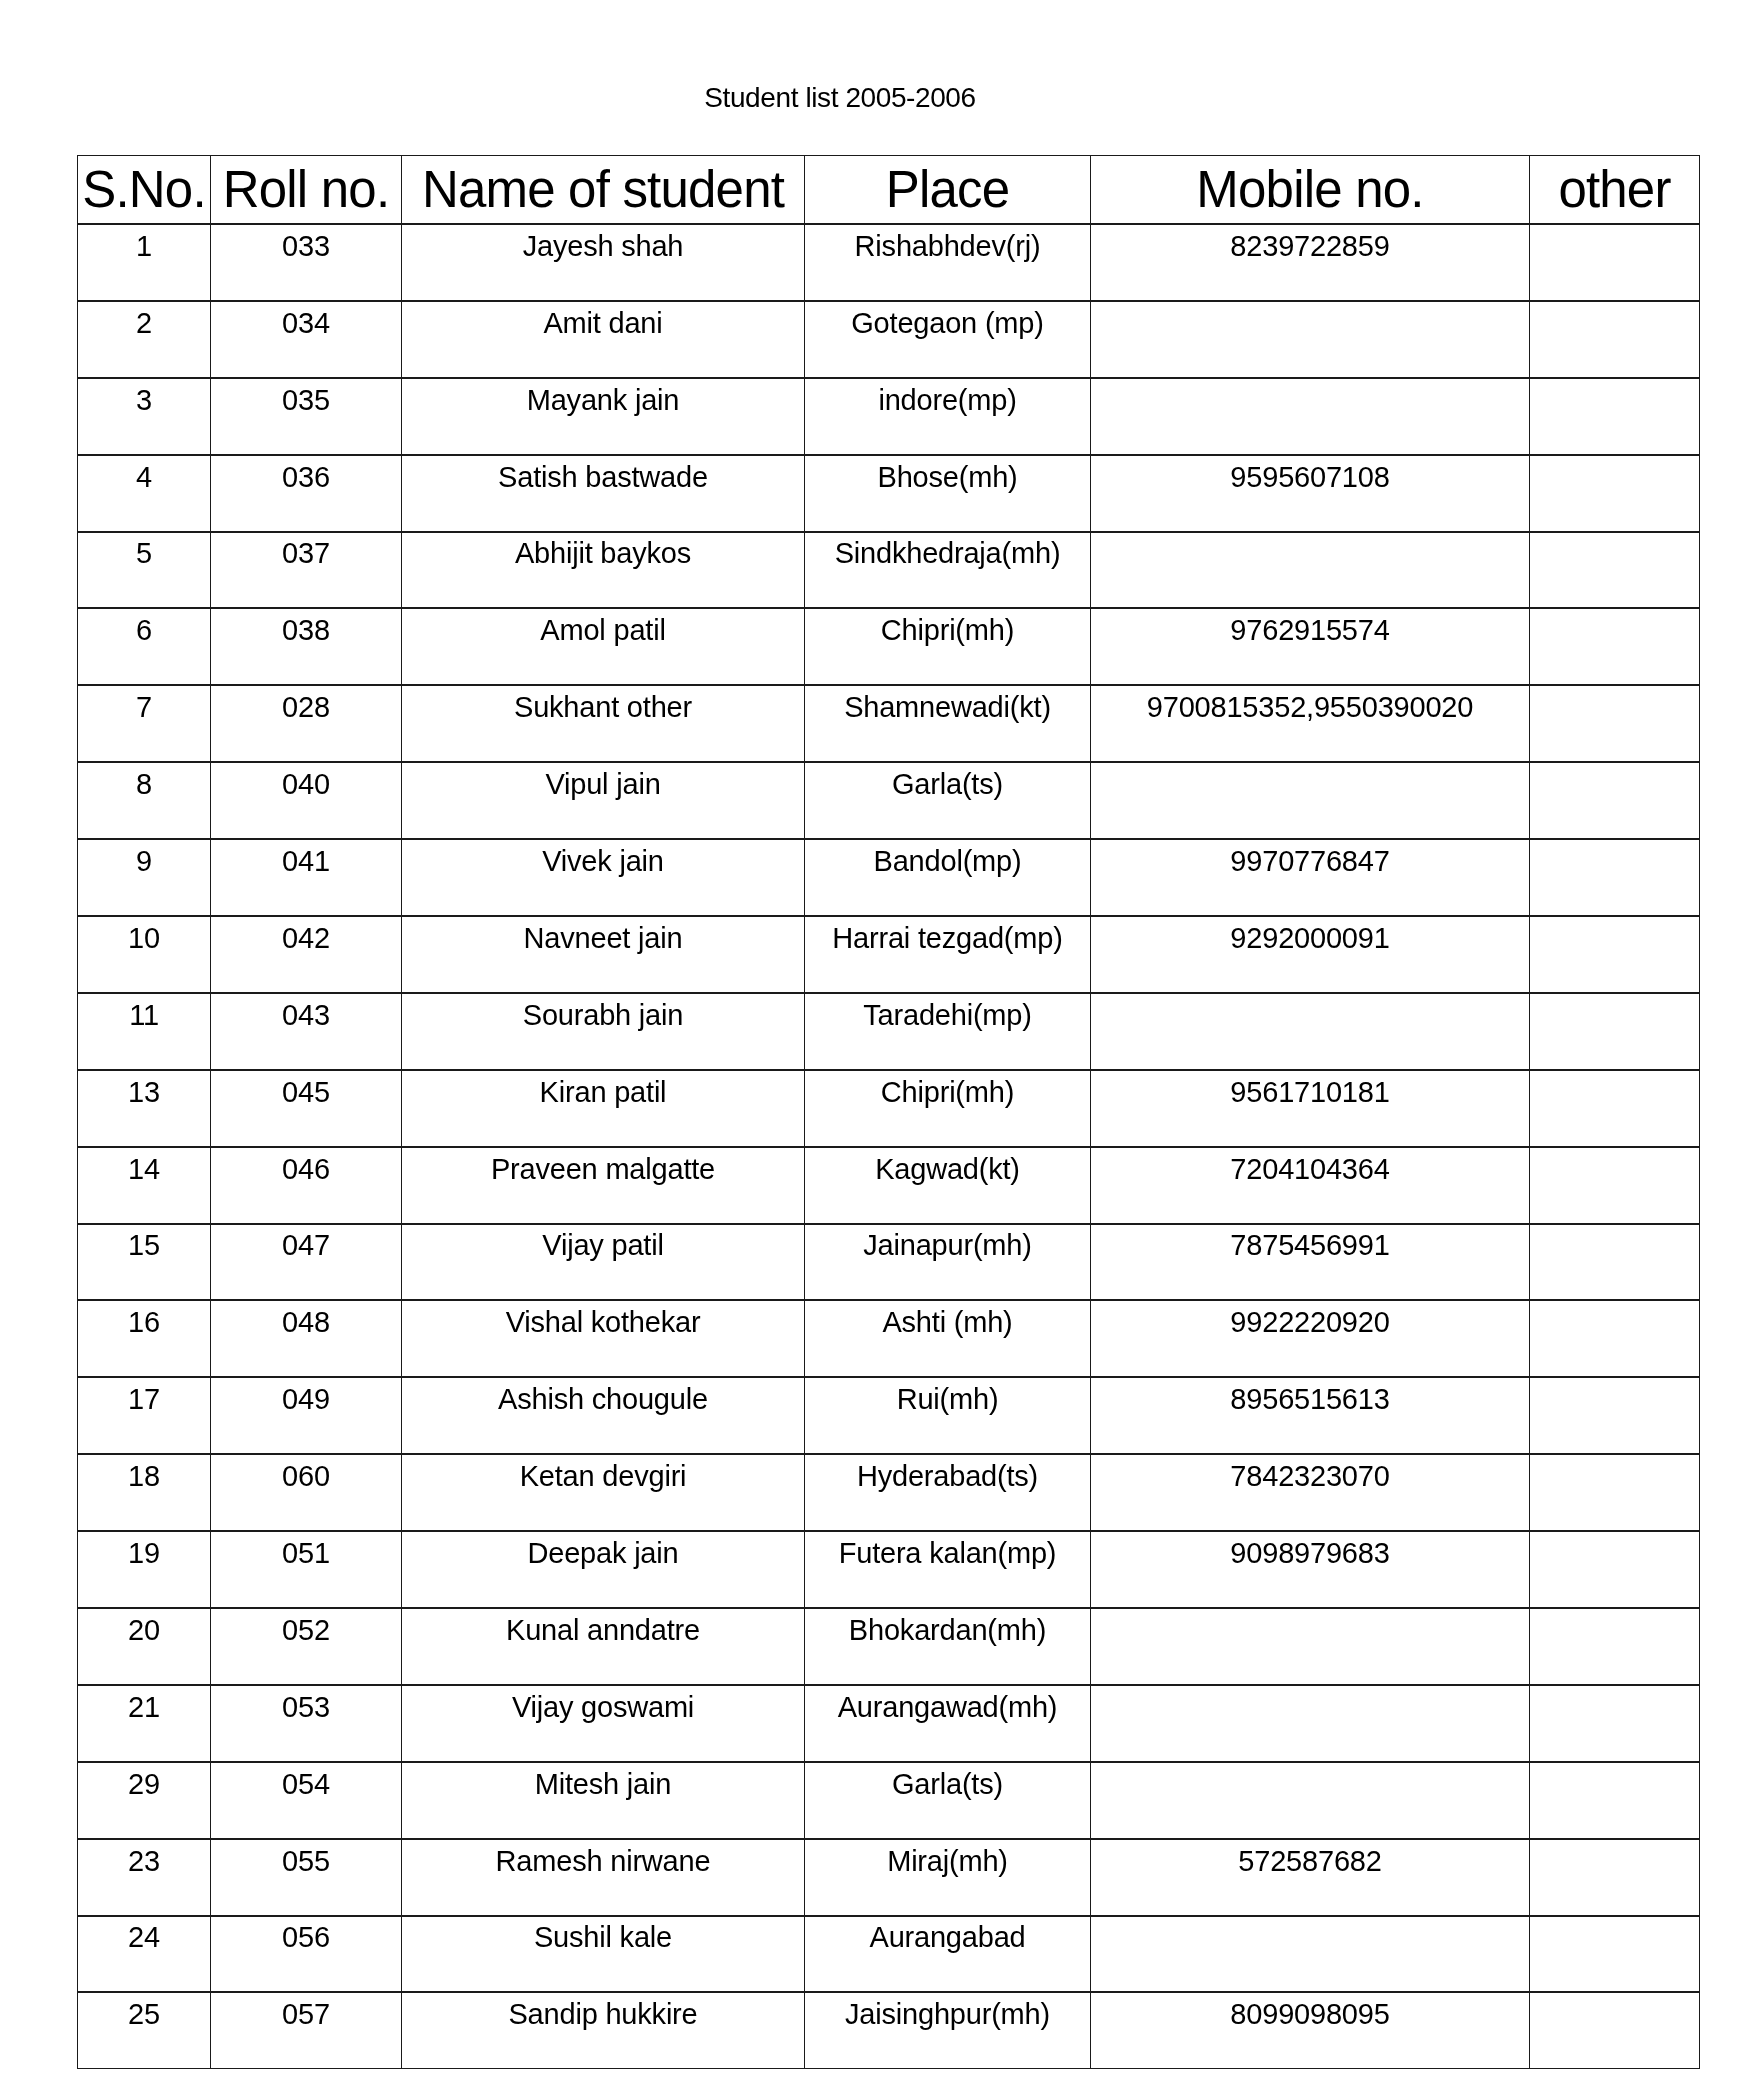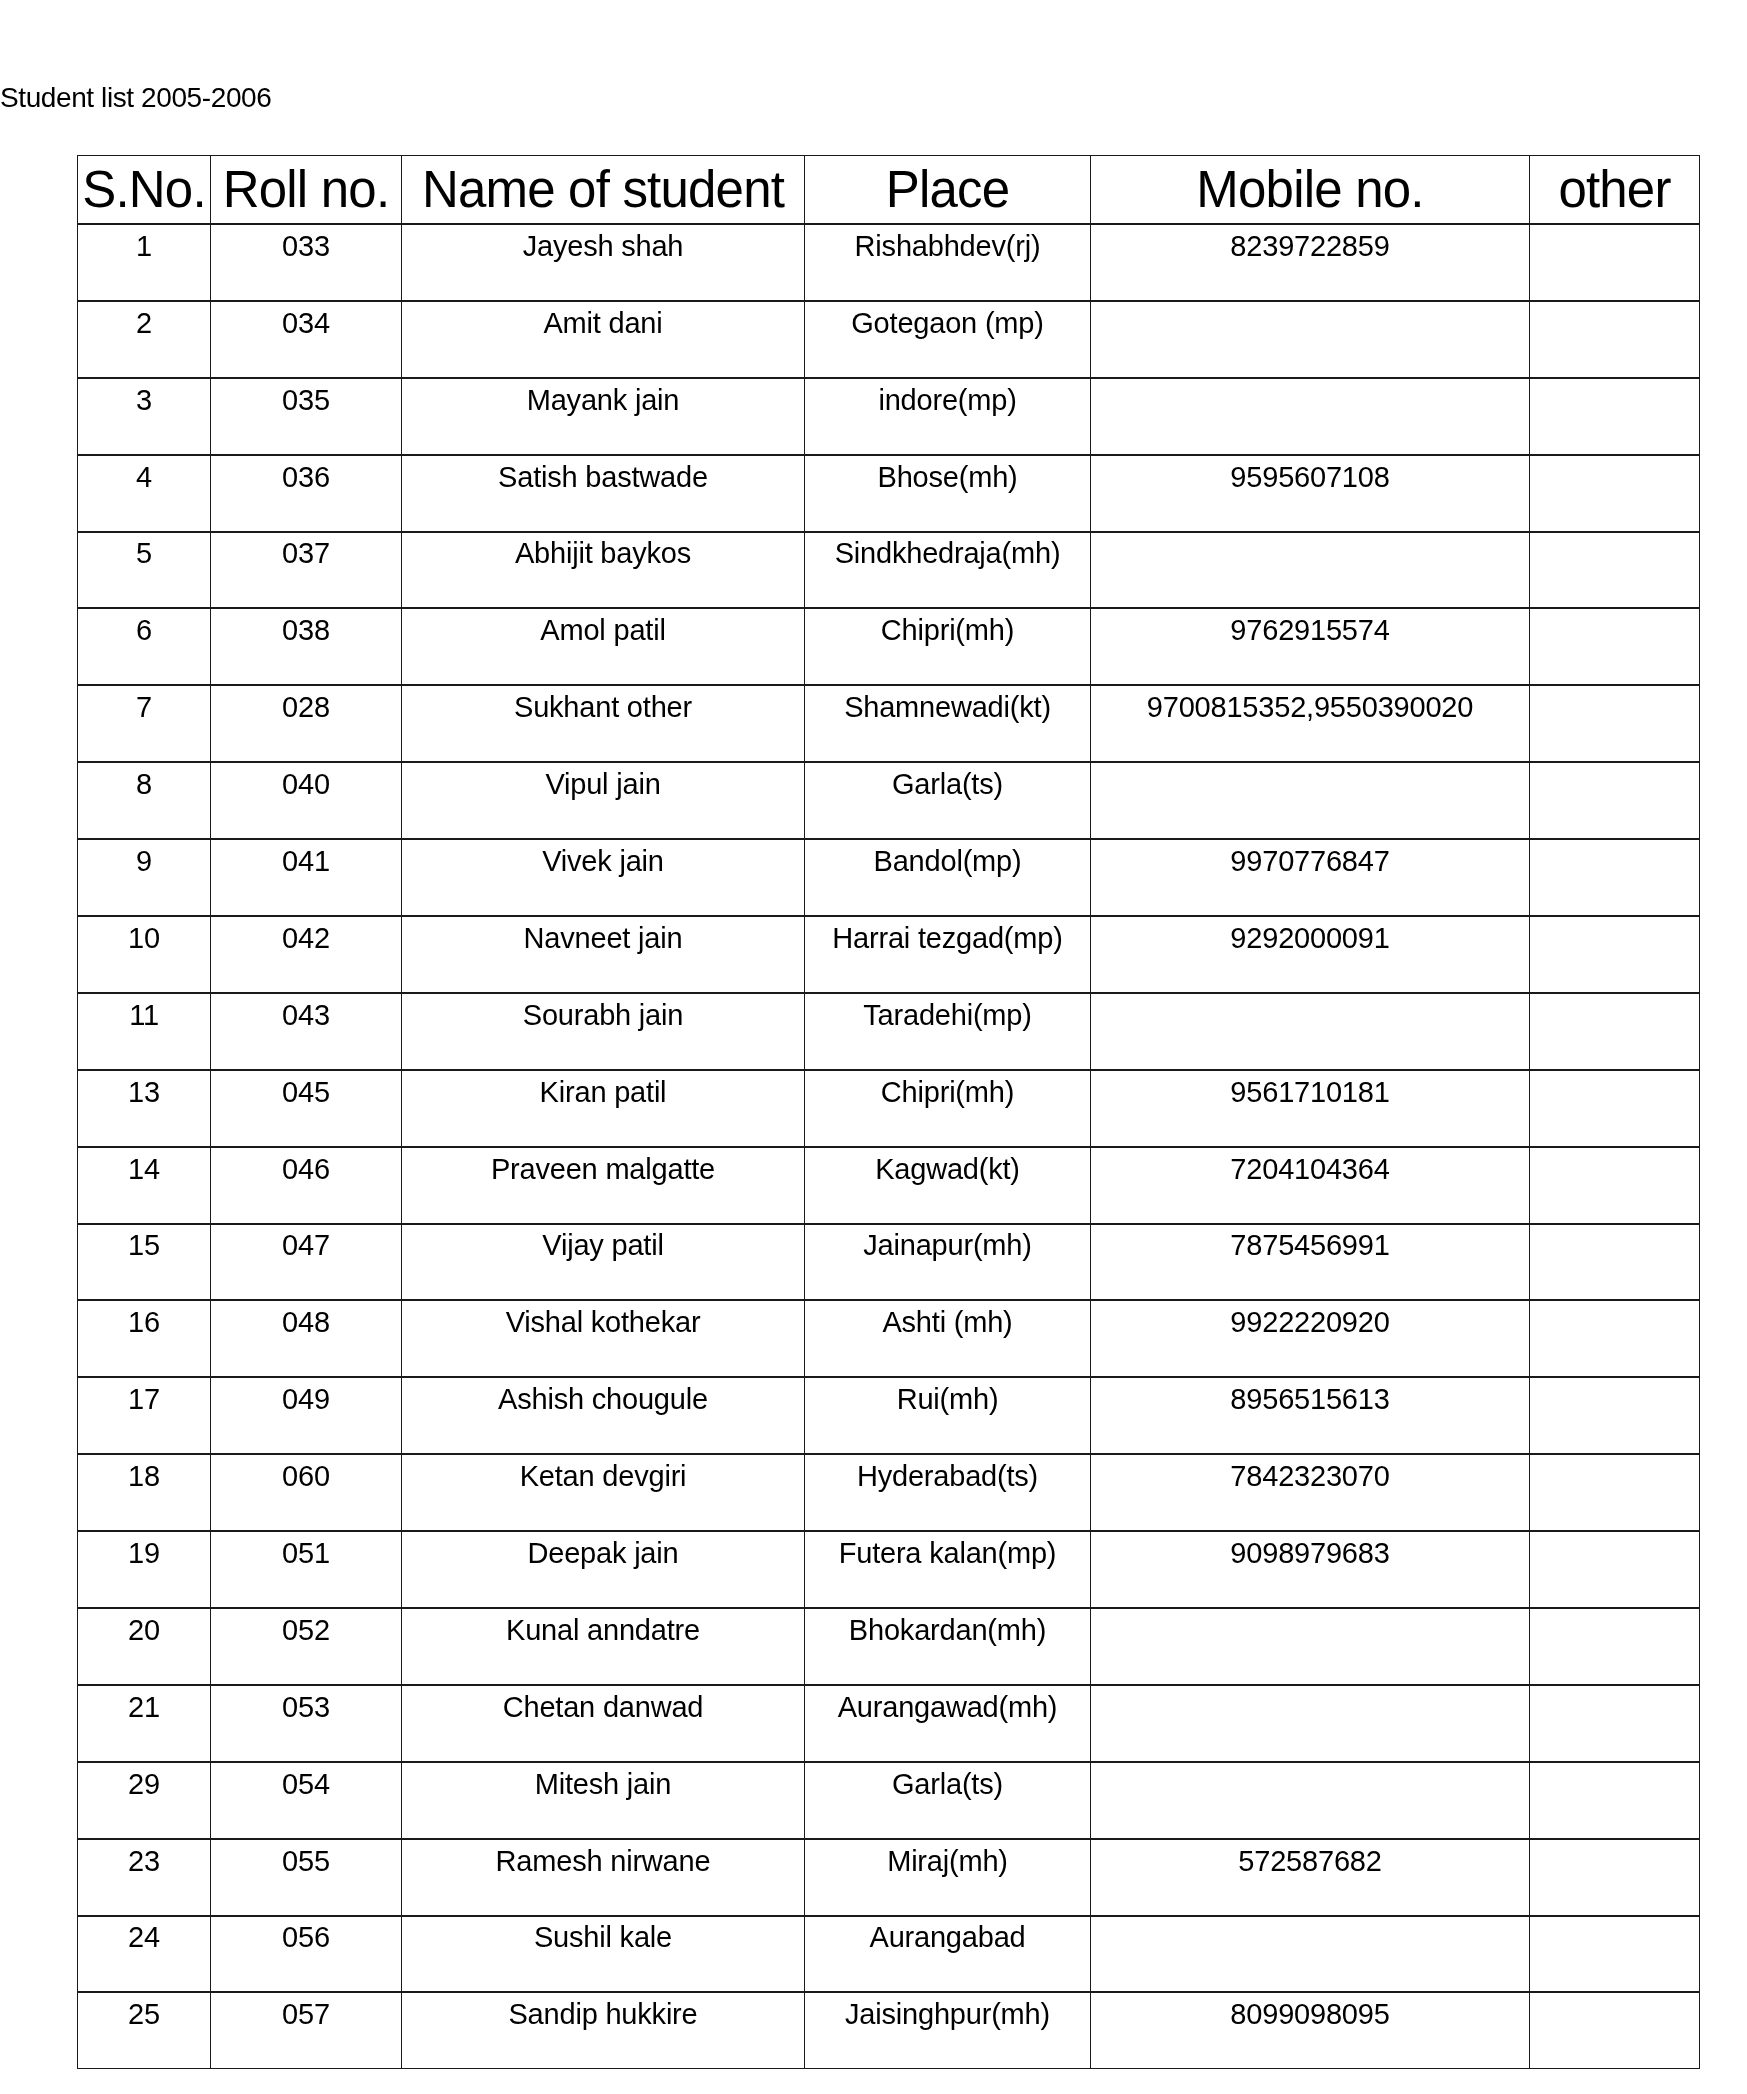--- a/index.html
+++ b/index.html
@@ -13,20 +13,21 @@
       position: relative;
       overflow: hidden;
       font-family: "Liberation Sans", "DejaVu Sans", sans-serif;
       color: #000000;
     }
     .doc-title {
       position: absolute;
       top: 82px;
       left: 0;
       width: 1680px;
+      text-align: center;
       font-size: 28px;
       letter-spacing: -0.4px;
     }
     table.student-table {
       position: absolute;
       left: 77px;
       top: 155px;
       width: 1620px;
       border-collapse: collapse;
       table-layout: fixed;
@@ -237,21 +238,21 @@
         <td>20</td>
         <td>052</td>
         <td>Kunal anndatre</td>
         <td>Bhokardan(mh)</td>
         <td></td>
         <td></td>
       </tr>
       <tr class="data-row">
         <td>21</td>
         <td>053</td>
-        <td>Chetan danwad</td>
+        <td>Vijay goswami</td>
         <td>Aurangawad(mh)</td>
         <td></td>
         <td></td>
       </tr>
       <tr class="data-row">
         <td>29</td>
         <td>054</td>
         <td>Mitesh jain</td>
         <td>Garla(ts)</td>
         <td></td>

